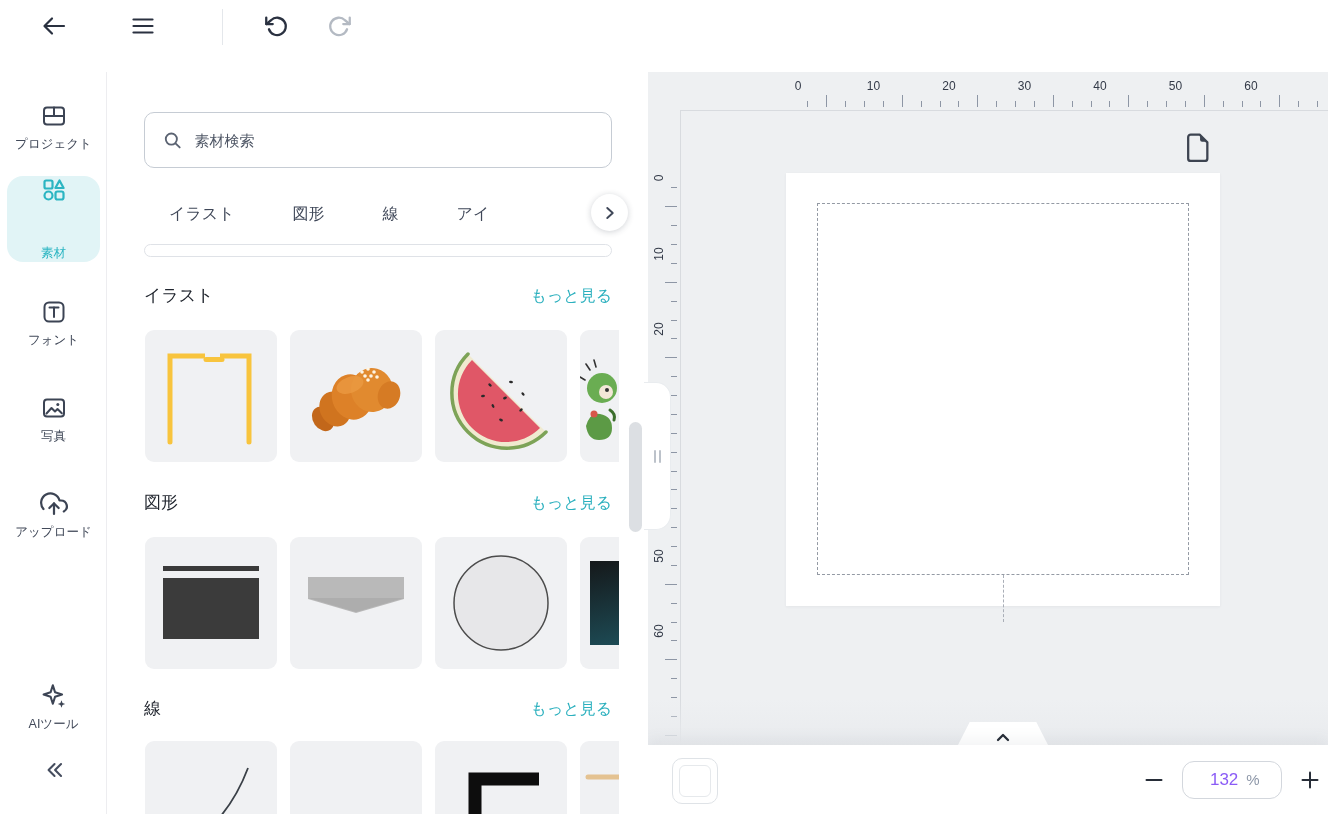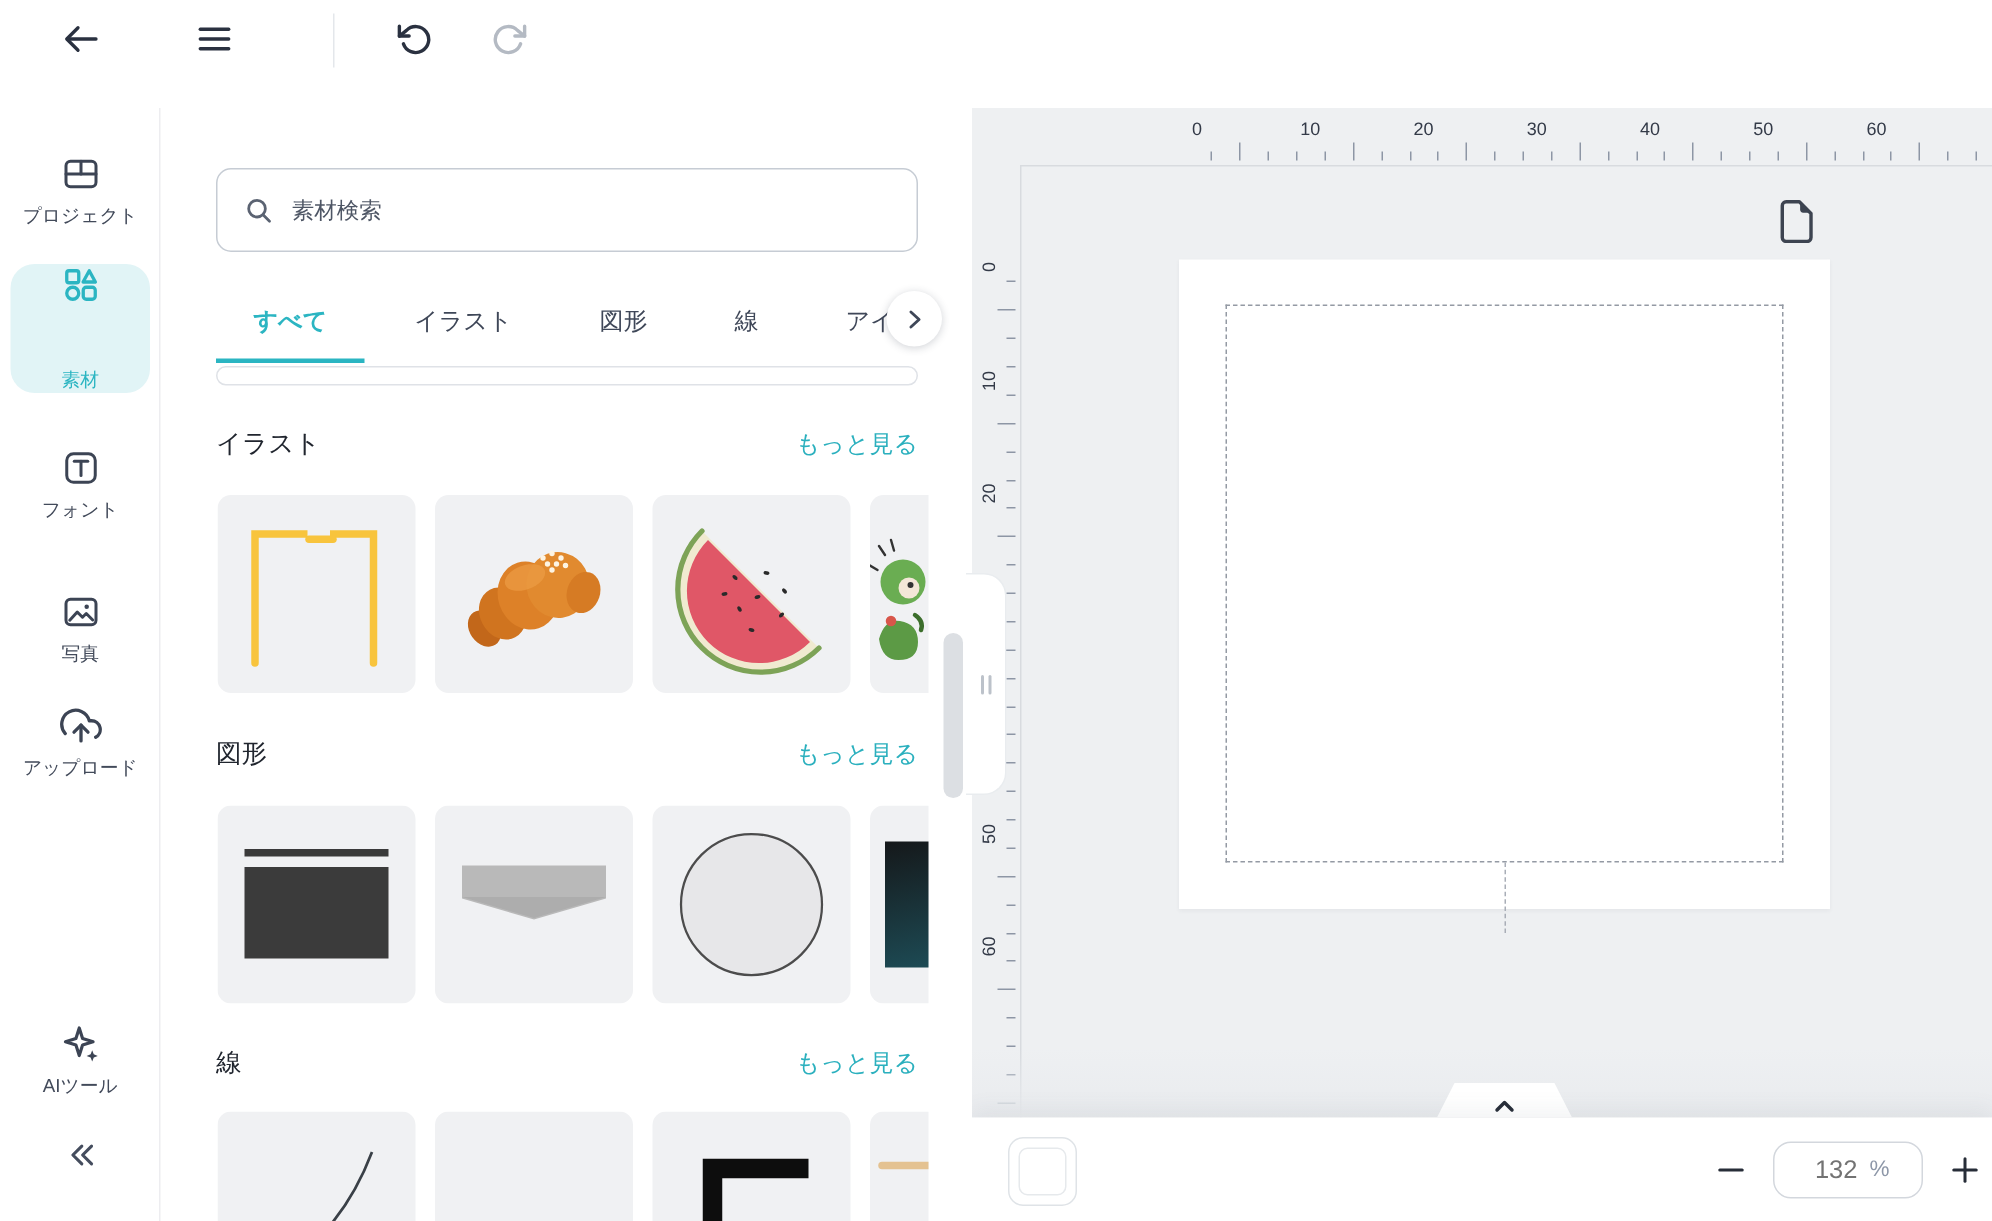--- a/index.html
+++ b/index.html
@@ -64,21 +64,21 @@
 
   .canvas-fade { position:absolute; left:0; right:0; bottom:69px; height:46px; background:linear-gradient(180deg, rgba(238,240,242,0) 0%, #e9ebee 100%); }
   .peek-tab { position:absolute; left:310px; top:650px; width:90px; height:23px; background:#fff; clip-path:polygon(13% 0, 87% 0, 100% 100%, 0 100%); border:none; cursor:pointer; display:flex; align-items:flex-end; justify-content:center; color:#272d38; z-index:7; }
 
   .bottombar { position:absolute; left:0; bottom:0; width:100%; height:69px; background:#fff; box-shadow:0 -5px 14px rgba(90,100,115,.08); z-index:8; }
   .page-thumb { position:absolute; left:24px; top:13px; width:46px; height:46px; border:1px solid #dfe3e7; border-radius:10px; background:#fff; cursor:pointer; padding:0; }
   .page-thumb span { display:block; margin:6px; width:32px; height:32px; border:1px solid #e6e9ec; border-radius:6px; background:#fff; }
   .zoom-controls { position:absolute; right:6px; top:0; height:69px; display:flex; align-items:center; gap:16px; }
   .zc-btn { background:none; border:none; cursor:pointer; width:24px; height:24px; display:flex; align-items:center; justify-content:center; color:#272d38; }
   .zoom-box { width:100px; height:38px; border:1px solid #d3d7dd; border-radius:12px; display:flex; align-items:center; justify-content:center; gap:8px; background:#fff; }
-  .zoom-box input { width:34px; border:none; outline:none; font-size:17px; color:#737373; text-align:right; background:transparent; }
+  .zoom-box input { width:34px; border:none; outline:none; font-size:17px; color:#8b5cf6; text-align:right; background:transparent; }
   .zoom-box .pct { font-size:15px; color:#8d97a8; }
 
   svg { display:block; }
 </style>
 </head>
 <body>
 
 <div class="app">
 
   <header class="topbar">
@@ -137,21 +137,21 @@
       <span class="lbl">写真</span>
     </button>
     <button class="side-item" style="top:208px">
       <svg width="28" height="28" viewBox="0 0 28 28" fill="none" stroke="currentColor" stroke-width="2" stroke-linecap="round">
           <rect x="4.5" y="4.5" width="19" height="19" rx="4.5"></rect>
           <path d="M9.5 9.5 H18.5"></path>
           <path d="M14 9.5 V19"></path>
         </svg>
       <span class="lbl">フォント</span>
     </button>
-    <button class="side-item" style="top:380px">
+    <button class="side-item" style="top:400px">
       <svg width="28" height="28" viewBox="0 0 24 24" fill="none" stroke="currentColor" stroke-width="1.9" stroke-linecap="round" stroke-linejoin="round">
           <path d="M20.39 18.39A5 5 0 0 0 18 9h-1.26A8 8 0 1 0 3 16.3"></path>
           <polyline points="16 15.5 12 11.5 8 15.5"></polyline>
           <line x1="12" y1="11.5" x2="12" y2="20.5"></line>
         </svg>
       <span class="lbl">アップロード</span>
     </button>
     <button class="side-item" style="top:592px">
       <svg width="28" height="28" viewBox="0 0 24 24" fill="none" stroke="currentColor" stroke-width="1.8" stroke-linejoin="round">
           <path d="M11 2.8 L12.9 8.8 L18.9 10.7 L12.9 12.6 L11 18.6 L9.1 12.6 L3.1 10.7 L9.1 8.8 Z"></path>
@@ -170,21 +170,20 @@
   <section class="panel">
     <div class="search-box">
       <svg width="21" height="21" viewBox="0 0 21 21" fill="none" stroke="#5b6372" stroke-width="2" stroke-linecap="round">
           <circle cx="9" cy="9" r="6"></circle>
           <path d="M13.5 13.5 L18 18"></path>
         </svg>
       <input placeholder="素材検索" style="">
     </div>
 
     <div class="tabs">
-      <button class="tab active">すべて</button>
       <button class="tab">イラスト</button>
       <button class="tab">図形</button>
       <button class="tab">線</button>
       <button class="tab">アイ</button>
     </div>
     <button class="tab-scroll">
       <svg width="20" height="20" viewBox="0 0 22 22" fill="none" stroke="currentColor" stroke-width="2.1" stroke-linecap="round" stroke-linejoin="round">
           <polyline points="8 5.5 14 11 8 16.5"></polyline>
         </svg>
     </button>

